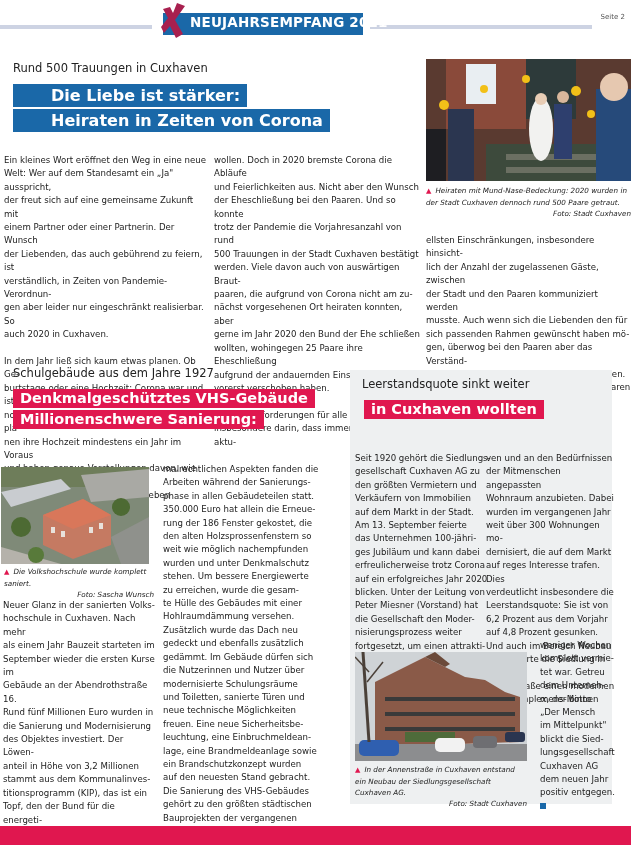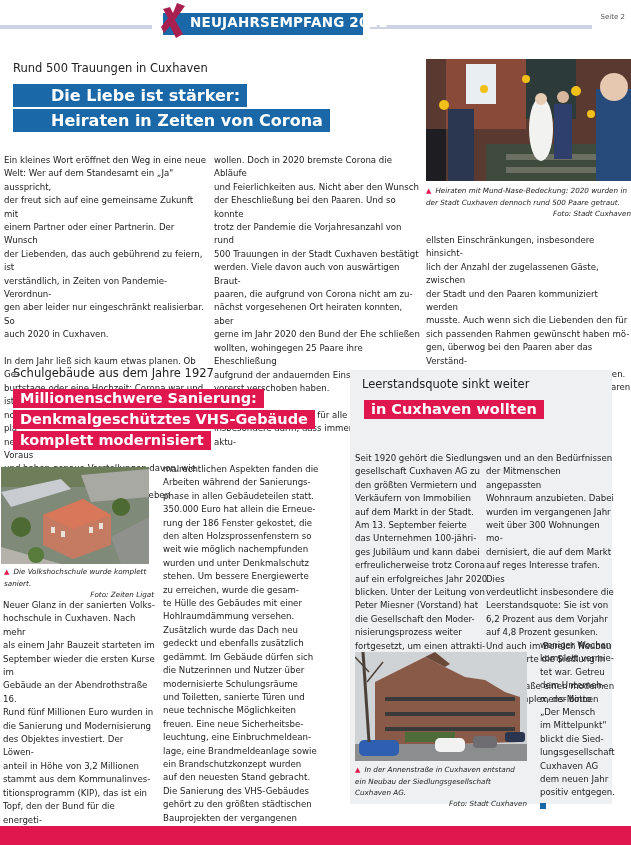--- a/index.html
+++ b/index.html
@@ -125,23 +125,22 @@
 musste. Auch wenn sich die Liebenden den für
 sich passenden Rahmen gewünscht haben mö-
 gen, überwog bei den Paaren aber das Verständ-
 nis zur Einhaltung der geltenden Maßnahmen.
 Die Stadt Cuxhaven wünscht allen Brautpaaren
 alles Gute für die gemeinsame Zukunft!</span><span class="endmark end-red"></span></p>
 </div>
 
 <div class="kicker" style="left:13px; top:366px;">Schulgebäude aus dem Jahre 1927</div>
 <div class="headline hl-red" style="left:13px; top:389px;">
+  <span>Denkmalgeschütztes VHS-Gebäude</span>
   <span>Millionenschwere Sanierung:</span>
-  <span>Denkmalgeschütztes VHS-Gebäude</span>
-  <span>komplett modernisiert</span>
 </div>
 
 <div class="photo" style="left:1px; top:467px; width:148px; height:97px;">
   <svg width="148" height="97" viewBox="0 0 148 97">
     <rect width="148" height="97" fill="#7f8a78"></rect>
     <rect x="0" y="0" width="148" height="20" fill="#6e7d5a"></rect>
     <polygon points="0,25 60,12 70,22 10,40" fill="#c9ccd0"></polygon>
     <polygon points="80,8 148,2 148,30 90,35" fill="#a9a9a4"></polygon>
     <polygon points="42,48 82,32 110,48 110,78 72,92 42,78" fill="#c57a62"></polygon>
     <polygon points="42,48 82,32 110,48 72,62" fill="#d9775a"></polygon>
@@ -151,21 +150,21 @@
     <rect x="98" y="56" width="4" height="6" fill="#e8e2dc"></rect>
     <polygon points="0,80 60,97 0,97" fill="#b5b2ab"></polygon>
     <polygon points="110,70 148,50 148,97 120,97" fill="#8f918c"></polygon>
     <circle cx="20" cy="60" r="10" fill="#4d6a33"></circle>
     <circle cx="120" cy="40" r="9" fill="#4d6a33"></circle>
     <circle cx="35" cy="88" r="8" fill="#587a3a"></circle>
   </svg>
 </div>
 <div class="caption" style="left:4px; top:566px; width:150px;">
   <span class="tri">▲</span><span>Die Volkshochschule wurde komplett saniert.</span>
-  <span class="credit">Foto: Zeiten Ligat</span>
+  <span class="credit">Foto: Sascha Wunsch</span>
 </div>
 
 <div class="col" style="left:3px; top:599px; width:152px;">
   <p>Neuer Glanz in der sanierten Volks-
 hochschule in Cuxhaven. Nach mehr
 als einem Jahr Bauzeit starteten im
 September wieder die ersten Kurse im
 Gebäude an der Abendrothstraße 16.
 Rund fünf Millionen Euro wurden in
 die Sanierung und Modernisierung

